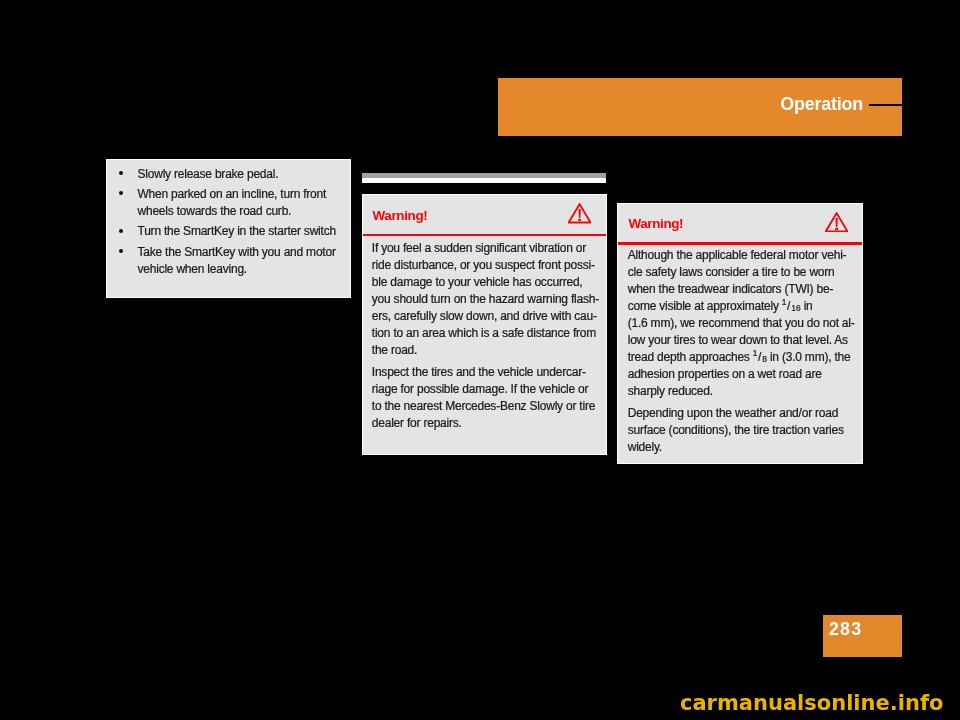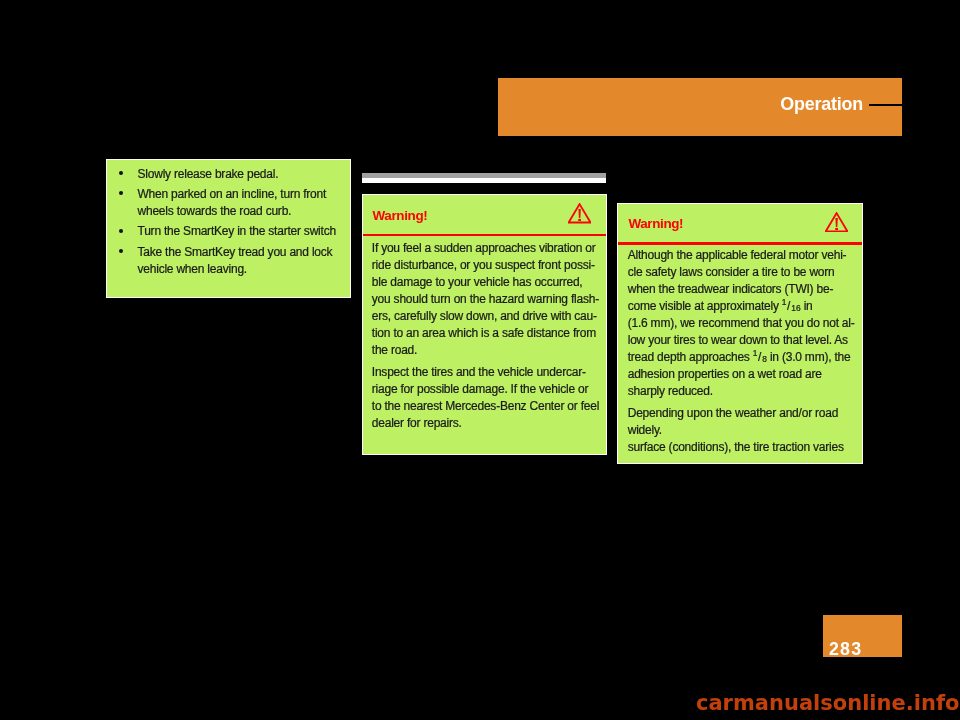--- a/index.html
+++ b/index.html
@@ -8,24 +8,24 @@
   .page{position:absolute;left:0;top:0;width:960px;height:720px;will-change:transform;opacity:0.999;}
 
   
   .header-bar{position:absolute;left:498px;top:64px;width:404px;height:58px;background:#e48a2d;margin-top:14px;}
   .header-notch{position:absolute;left:868.5px;top:104.4px;width:33.5px;height:1.2px;background:#000000;}
   .header-title{position:absolute;left:282.2px;top:14.7px;color:#ffffff;font-weight:bold;
                 font-size:17.9px;line-height:22px;letter-spacing:-0.18px;}
 
   
   .pagebox{position:absolute;left:822.6px;top:615px;width:79.4px;height:42px;background:#e48a2d;}
-  .pagenum{position:absolute;left:6.4px;top:3.2px;color:#ffffff;font-weight:bold;font-size:17.8px;line-height:22px;letter-spacing:1.2px;margin-top:20px;}
+  .pagenum{position:absolute;left:6.4px;top:3.2px;color:#ffffff;font-weight:bold;font-size:17.8px;line-height:22px;letter-spacing:1.2px;}
 
   
-  .panel{position:absolute;background:#bef264;border:1.5px solid #ffffff;box-sizing:border-box;padding-left:17px;}
+  .panel{position:absolute;background:#e5e5e5;border:1.5px solid #ffffff;box-sizing:border-box;padding-left:17px;}
 
   
   .ln{display:block;font-size:12px;line-height:17px;color:#1b1b1b;letter-spacing:-0.22px;
       -webkit-text-stroke:0.22px #1b1b1b;
       white-space:pre;}
 
   
   .bullets{left:105.5px;top:158.5px;width:245px;height:139.5px;}
   .bullets .list{position:absolute;left:0;top:6.6px;right:0;}
   .bullets .item{position:relative;padding-left:31px;margin-bottom:3.2px;}
@@ -46,22 +46,22 @@
 
   sup.f,sub.f{font-size:8.4px;letter-spacing:0;line-height:0;position:relative;top:0;vertical-align:baseline;}
   sup.f{top:-5.1px;margin-right:0.6px;}
   sub.f{top:1.3px;margin-left:0.8px;}
   .sl{letter-spacing:0;}
 
   
   .toprule{position:absolute;left:361.8px;top:172.8px;width:244.1px;height:5.2px;background:#a2a2a2;}
   .toprule-b{position:absolute;left:361.8px;top:178px;width:244.1px;height:5px;background:#ffffff;}
 
-  .watermark{position:absolute;left:680px;top:691px;color:#c2410c;font-size:21px;font-weight:bold;
-              font-family:"DejaVu Sans",sans-serif;margin-left:16px;}
+  .watermark{position:absolute;left:680px;top:691px;color:#eab308;font-size:21px;font-weight:bold;
+              font-family:"DejaVu Sans",sans-serif;}
 </style>
 </head>
 <body>
 
 <div class="page">
 
   <div class="header-bar">
     <div class="header-title">Operation</div>
   </div>
   <div class="header-notch"></div>
@@ -79,48 +79,48 @@
           <span class="dot"></span>
           <span class="ln"><span>When parked on an incline, turn front</span></span>
           <span class="ln"><span>wheels towards the road curb.</span></span>
         </div>
         <div class="item">
           <span class="dot"></span>
           <span class="ln"><span>Turn the SmartKey in the starter switch</span></span>
         </div>
         <div class="item">
           <span class="dot"></span>
-          <span class="ln"><span>Take the SmartKey tread you and lock</span></span>
+          <span class="ln"><span>Take the SmartKey with you and motor</span></span>
           <span class="ln"><span>vehicle when leaving.</span></span>
         </div>
       </div>
   </div>
 
   <div class="panel warn warn1">
     <div class="wtitle">Warning!</div>
     <svg class="wicon" viewBox="0 0 23.1 20.4" aria-hidden="true">
       <path d="M11.55 1.05 L22.45 19.4 L0.65 19.4 Z" fill="none" stroke="#fb0407" stroke-width="1.85" stroke-linejoin="miter"></path>
       <path d="M10.4 6.0 L12.75 6.0 L12.3 14.9 L10.85 14.9 Z" fill="#fb0407"></path>
       <rect x="10.2" y="15.8" width="2.75" height="2.1" fill="#fb0407"></rect>
     </svg>
     <div class="wrule"></div>
     <div class="wbody">
         <div class="para">
-          <span class="ln"><span>If you feel a sudden approaches vibration or</span></span>
+          <span class="ln"><span>If you feel a sudden significant vibration or</span></span>
           <span class="ln"><span>ride disturbance, or you suspect front possi-</span></span>
           <span class="ln"><span>ble damage to your vehicle has occurred,</span></span>
           <span class="ln"><span>you should turn on the hazard warning flash-</span></span>
           <span class="ln"><span>ers, carefully slow down, and drive with cau-</span></span>
           <span class="ln"><span>tion to an area which is a safe distance from</span></span>
           <span class="ln"><span>the road.</span></span>
         </div>
         <div class="para">
           <span class="ln"><span>Inspect the tires and the vehicle undercar-</span></span>
           <span class="ln"><span>riage for possible damage. If the vehicle or</span></span>
-          <span class="ln"><span>to the nearest Mercedes-Benz Center or feel</span></span>
+          <span class="ln"><span>to the nearest Mercedes-Benz Slowly or tire</span></span>
           <span class="ln"><span>dealer for repairs.</span></span>
         </div>
       </div>
   </div>
 
   <div class="panel warn warn2">
     <div class="wtitle">Warning!</div>
     <svg class="wicon" viewBox="0 0 23.1 20.4" aria-hidden="true">
       <path d="M11.55 1.05 L22.45 19.4 L0.65 19.4 Z" fill="none" stroke="#fb0407" stroke-width="1.85" stroke-linejoin="miter"></path>
       <path d="M10.4 6.0 L12.75 6.0 L12.3 14.9 L10.85 14.9 Z" fill="#fb0407"></path>
@@ -134,22 +134,22 @@
           <span class="ln"><span>when the treadwear indicators (TWI) be-</span></span>
           <span class="ln"><span>come visible at approximately </span><sup class="f">1</sup><span class="sl">/</span><sub class="f">16</sub><span> in</span></span>
           <span class="ln"><span>(1.6 mm), we recommend that you do not al-</span></span>
           <span class="ln"><span>low your tires to wear down to that level. As</span></span>
           <span class="ln"><span>tread depth approaches </span><sup class="f">1</sup><span class="sl">/</span><sub class="f">8</sub><span> in (3.0 mm), the</span></span>
           <span class="ln"><span>adhesion properties on a wet road are</span></span>
           <span class="ln"><span>sharply reduced.</span></span>
         </div>
         <div class="para">
           <span class="ln"><span>Depending upon the weather and/or road</span></span>
+          <span class="ln"><span>surface (conditions), the tire traction varies</span></span>
           <span class="ln"><span>widely.</span></span>
-          <span class="ln"><span>surface (conditions), the tire traction varies</span></span>
         </div>
       </div>
   </div>
 
   <div class="pagebox">
     <div class="pagenum">283</div>
   </div>
 
   <div class="watermark">carmanualsonline.info</div>
 </div>

